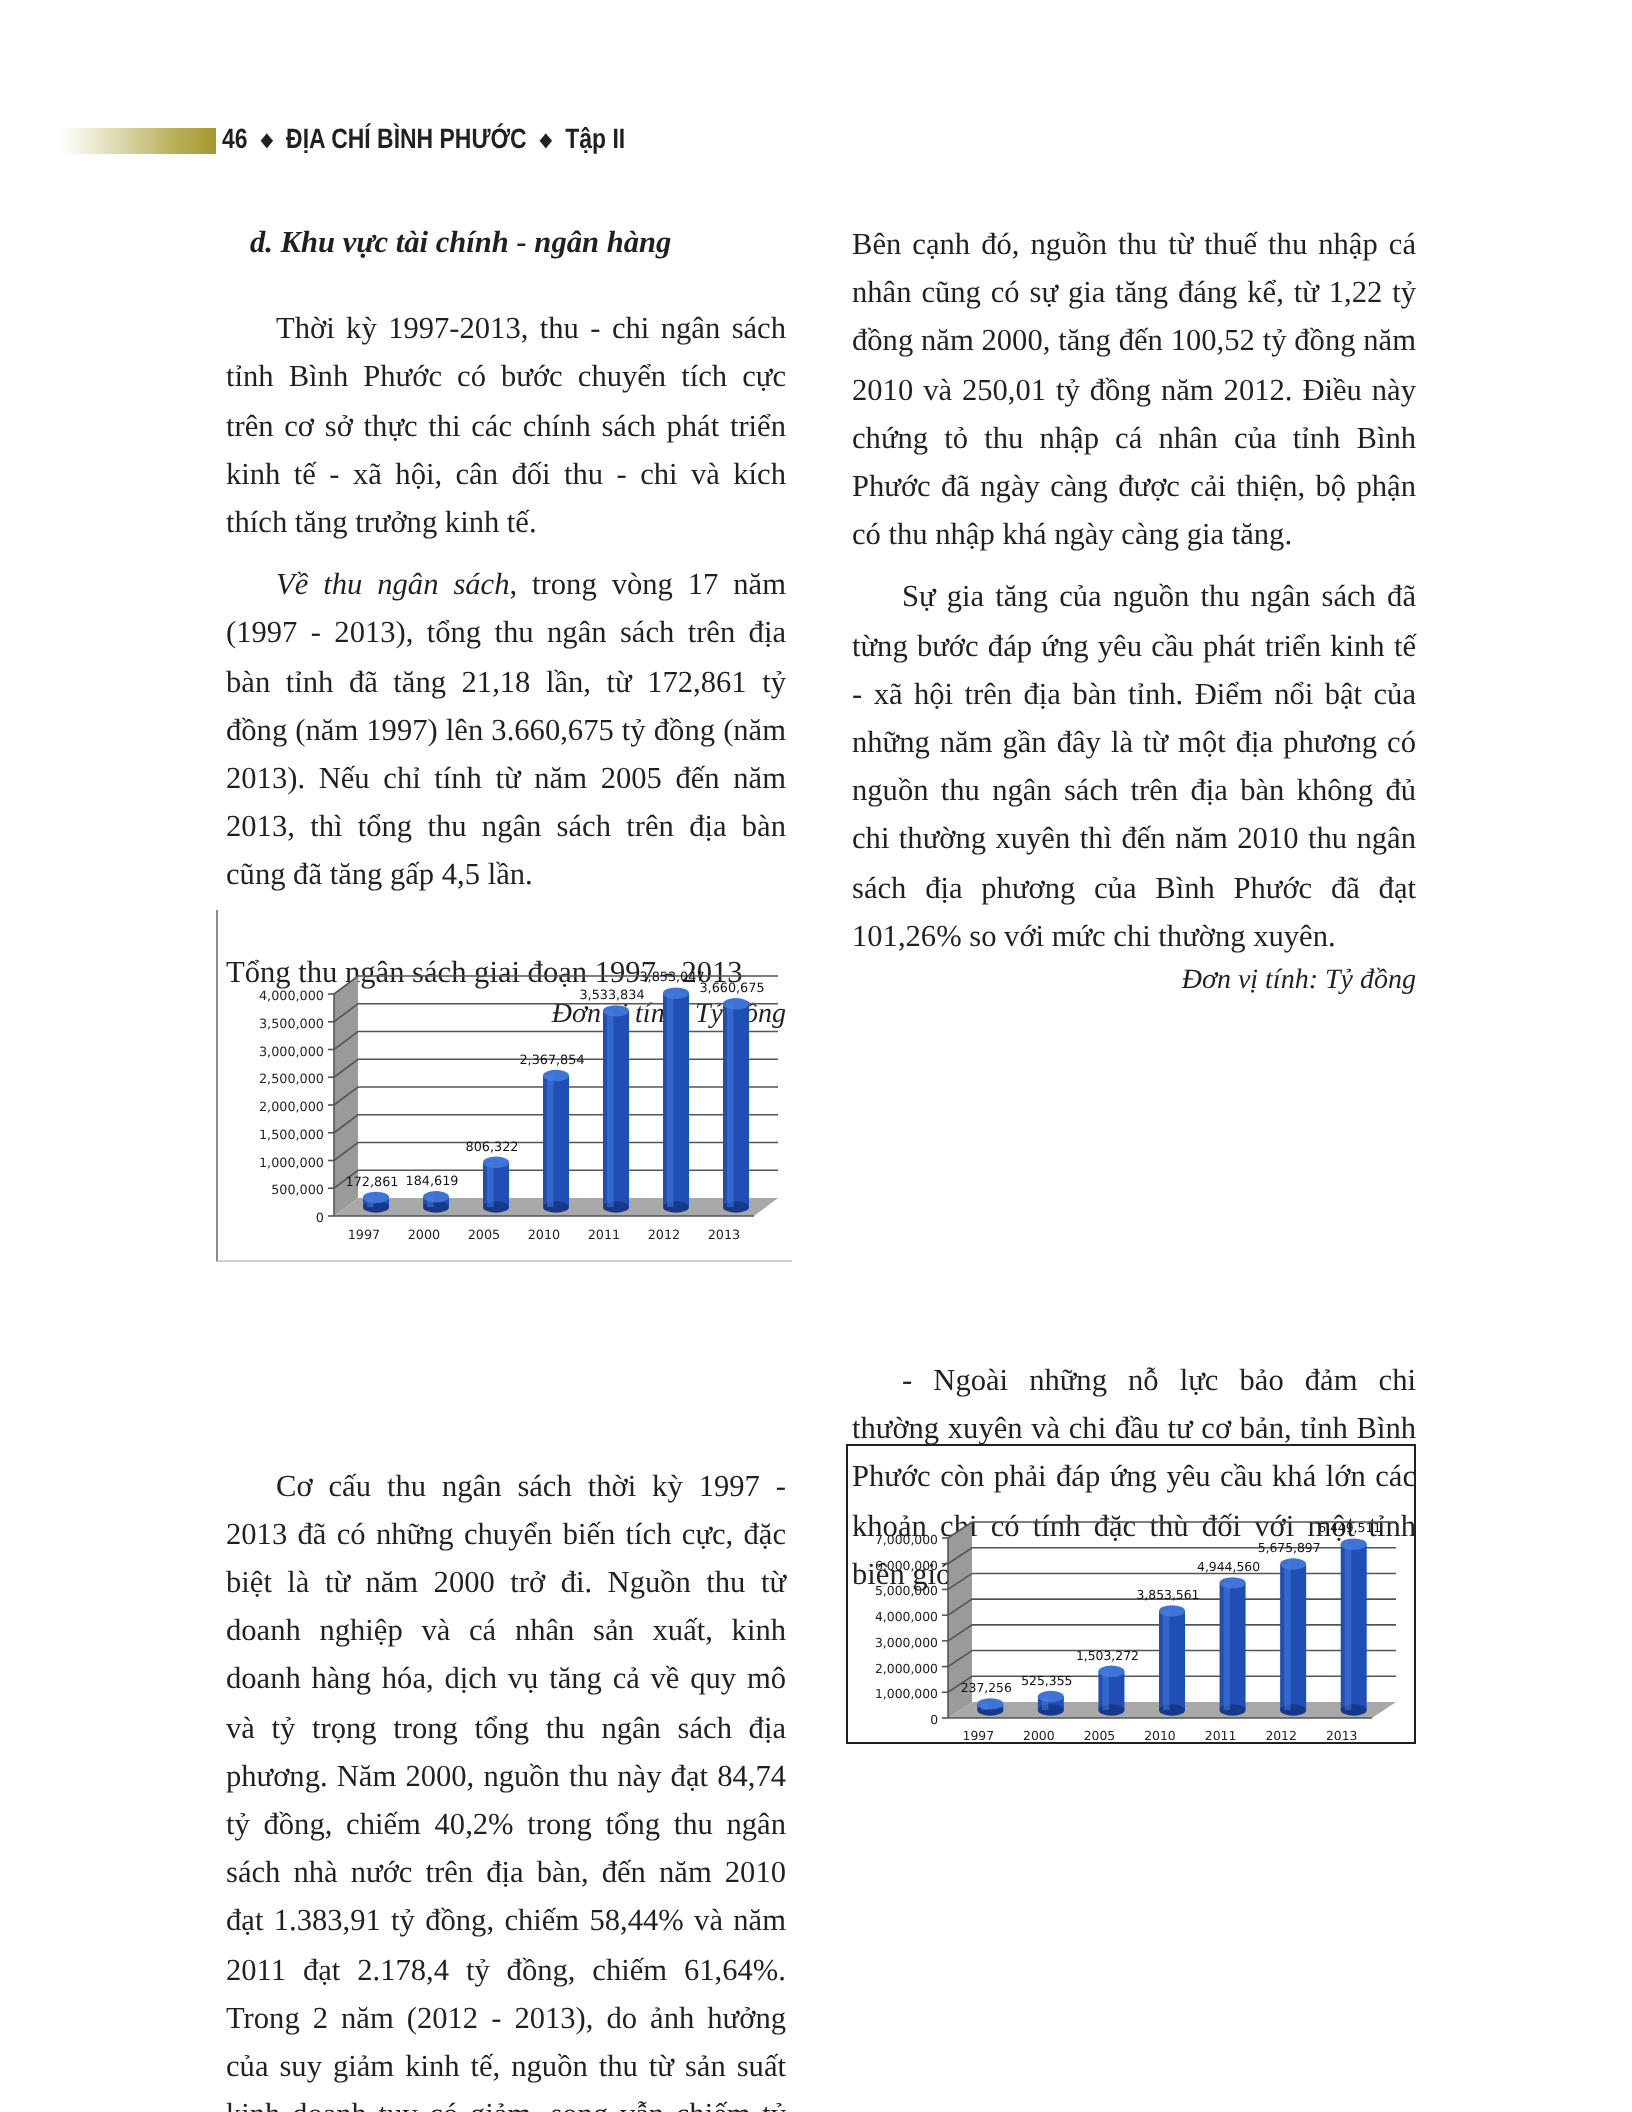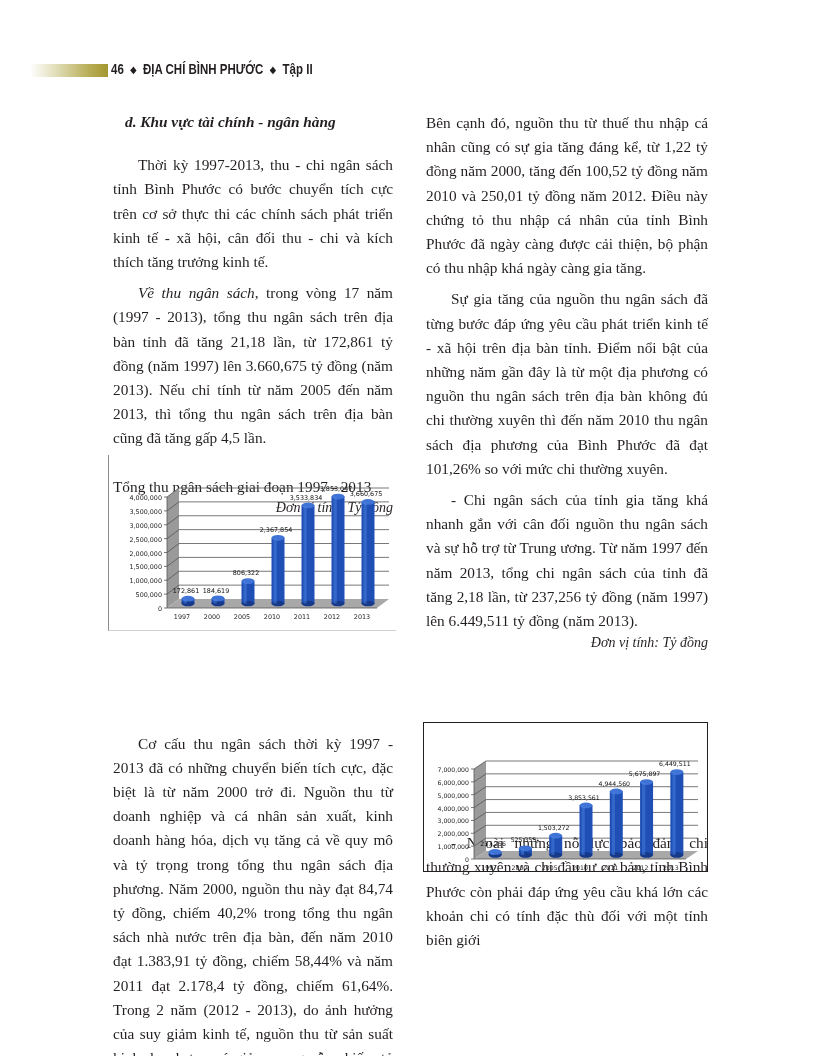--- a/index.html
+++ b/index.html
@@ -125,21 +125,20 @@
       <ellipse cx="259" cy="46.91626875" rx="6.5" ry="2.86" fill="#3f74d6"></ellipse>
       <rect x="254.5" y="46.91626875" width="3.25" height="101.58373125" fill="#4a7fe0" opacity="0.5"></rect>
       <text x="257" y="41.05626875" font-size="6.4" text-anchor="middle" fill="#111">3,660,675</text>
       <text x="253" y="164.4" font-size="6.4" text-anchor="middle" fill="#222">2013</text>
     </svg>
 </div>
 
 <div class="col col-right">
   <p>Bên cạnh đó, nguồn thu từ thuế thu nhập cá nhân cũng có sự gia tăng đáng kể, từ 1,22 tỷ đồng năm 2000, tăng đến 100,52 tỷ đồng năm 2010 và 250,01 tỷ đồng năm 2012. Điều này chứng tỏ thu nhập cá nhân của tỉnh Bình Phước đã ngày càng được cải thiện, bộ phận có thu nhập khá ngày càng gia tăng.</p>
   <p class="indent gap">Sự gia tăng của nguồn thu ngân sách đã từng bước đáp ứng yêu cầu phát triển kinh tế - xã hội trên địa bàn tỉnh. Điểm nổi bật của những năm gần đây là từ một địa phương có nguồn thu ngân sách trên địa bàn không đủ chi thường xuyên thì đến năm 2010 thu ngân sách địa phương của Bình Phước đã đạt 101,26% so với mức chi thường xuyên.</p>
-  <p class="indent gap">- Chi ngân sách của tỉnh gia tăng khá nhanh gắn với cân đối nguồn thu ngân sách và sự hỗ trợ từ Trung ương. Từ năm 1997 đến năm 2013, tổng chi ngân sách của tỉnh đã tăng 2,18 lần, từ 237,256 tỷ đồng (năm 1997) lên 6.449,511 tỷ đồng (năm 2013).</p>
   <p class="unit">Đơn vị tính: Tỷ đồng</p>
   <p class="indent" style="margin-top:178px;">- Ngoài những nỗ lực bảo đảm chi thường xuyên và chi đầu tư cơ bản, tỉnh Bình Phước còn phải đáp ứng yêu cầu khá lớn các khoản chi có tính đặc thù đối với một tỉnh biên giới</p>
 </div>
 
 <div class="chart-box chart2">
   <svg id="chart2svg" width="282" height="147" viewBox="0 0 282 147">
       <polygon points="50,136 62,128 62,38 50,46" fill="#9a9a9a"></polygon>
       <polygon points="50,136 262,136 274,128 62,128" fill="#a8a8a8"></polygon>
       <line x1="47" y1="136" x2="50" y2="136" stroke="#555" stroke-width="0.8"></line>
       <text x="45" y="139" font-size="6.2" text-anchor="end" fill="#222">0</text>

